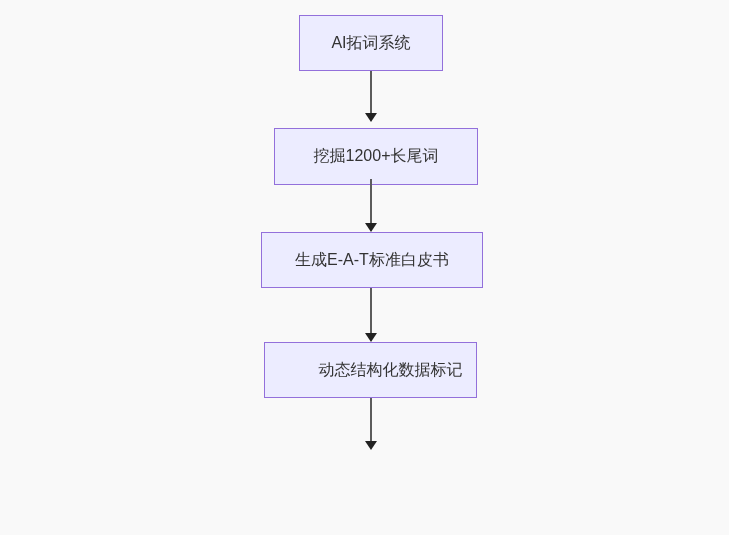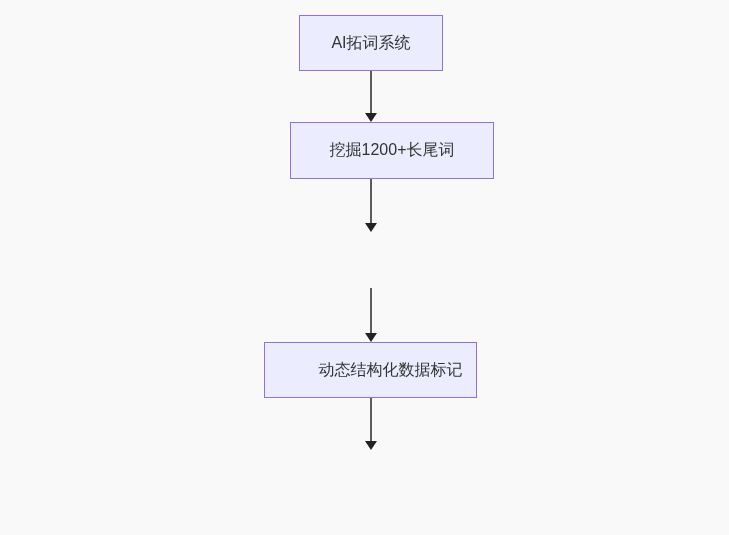--- a/index.html
+++ b/index.html
@@ -24,21 +24,21 @@
     border: 1px solid #9370DB;
     color: #333333;
     font-size: 16px;
     display: flex;
     align-items: center;
     justify-content: center;
     text-align: center;
     white-space: nowrap;
   }
   .node-1 { left: 299px; top: 15px;  width: 144px; height: 56px; }
-  .node-2 { left: 274px; top: 122px; width: 204px; height: 57px; margin-left: 16px; }
+  .node-2 { left: 274px; top: 128px; width: 204px; height: 57px; }
   .node-3 { left: 261px; top: 232px; width: 222px; height: 56px; }
   .node-4 { left: 264px; top: 342px; width: 213px; height: 56px; padding-left: 40px; }
   .node-5 { left: 254px; top: 450px; width: 233px; height: 57px; }
 
   .arrow {
     position: absolute;
     left: 364px;           
     width: 14px;
   }
   .arrow-1 { top: 71px;  height: 51px; }
@@ -81,20 +81,23 @@
 
   <div class="node node-2">
     <span>挖掘1200+长尾词</span>
   </div>
 
   <div class="arrow arrow-2">
     <span class="arrow-line"></span>
     <span class="arrow-head"></span>
   </div>
 
+  <div class="node node-3">
+    <span>生成E-A-T标准白皮书</span>
+  </div>
 
   <div class="arrow arrow-3">
     <span class="arrow-line"></span>
     <span class="arrow-head"></span>
   </div>
 
   <div class="node node-4">
     <span>动态结构化数据标记</span>
   </div>
 

